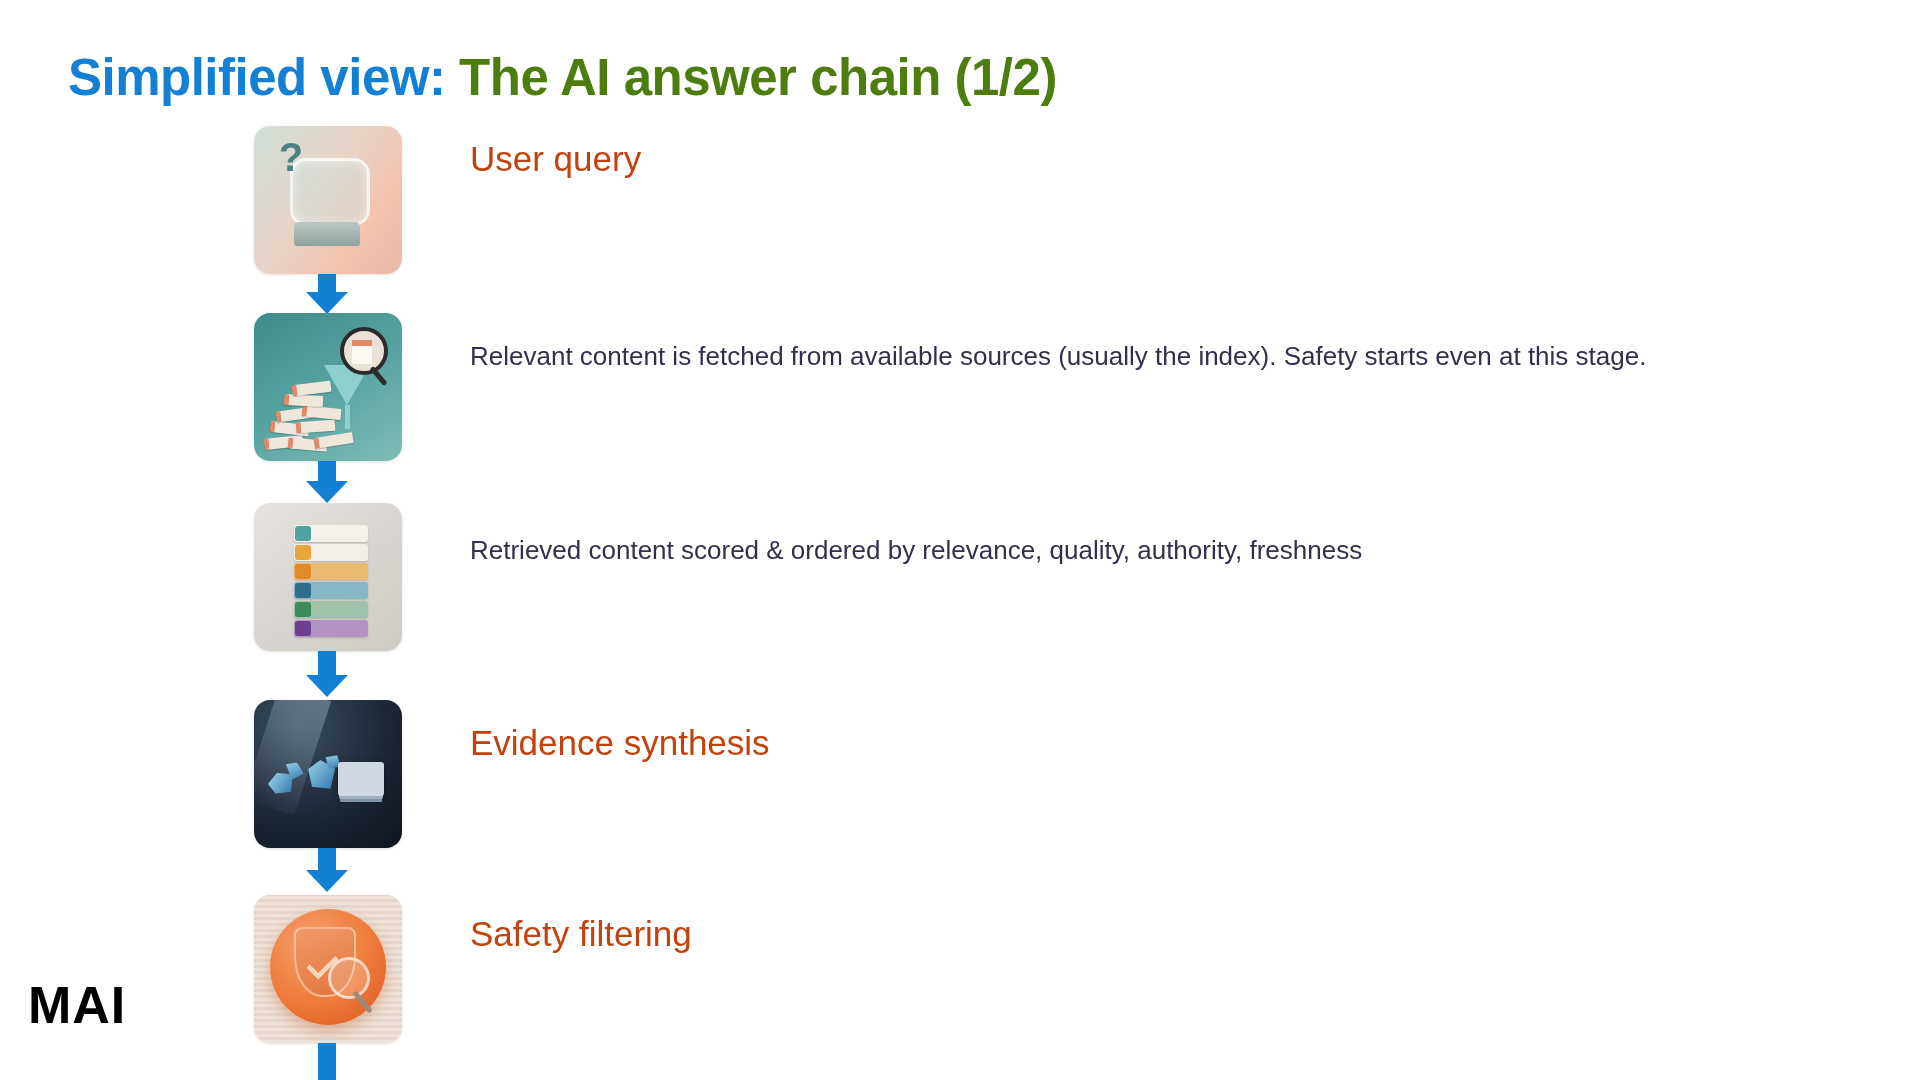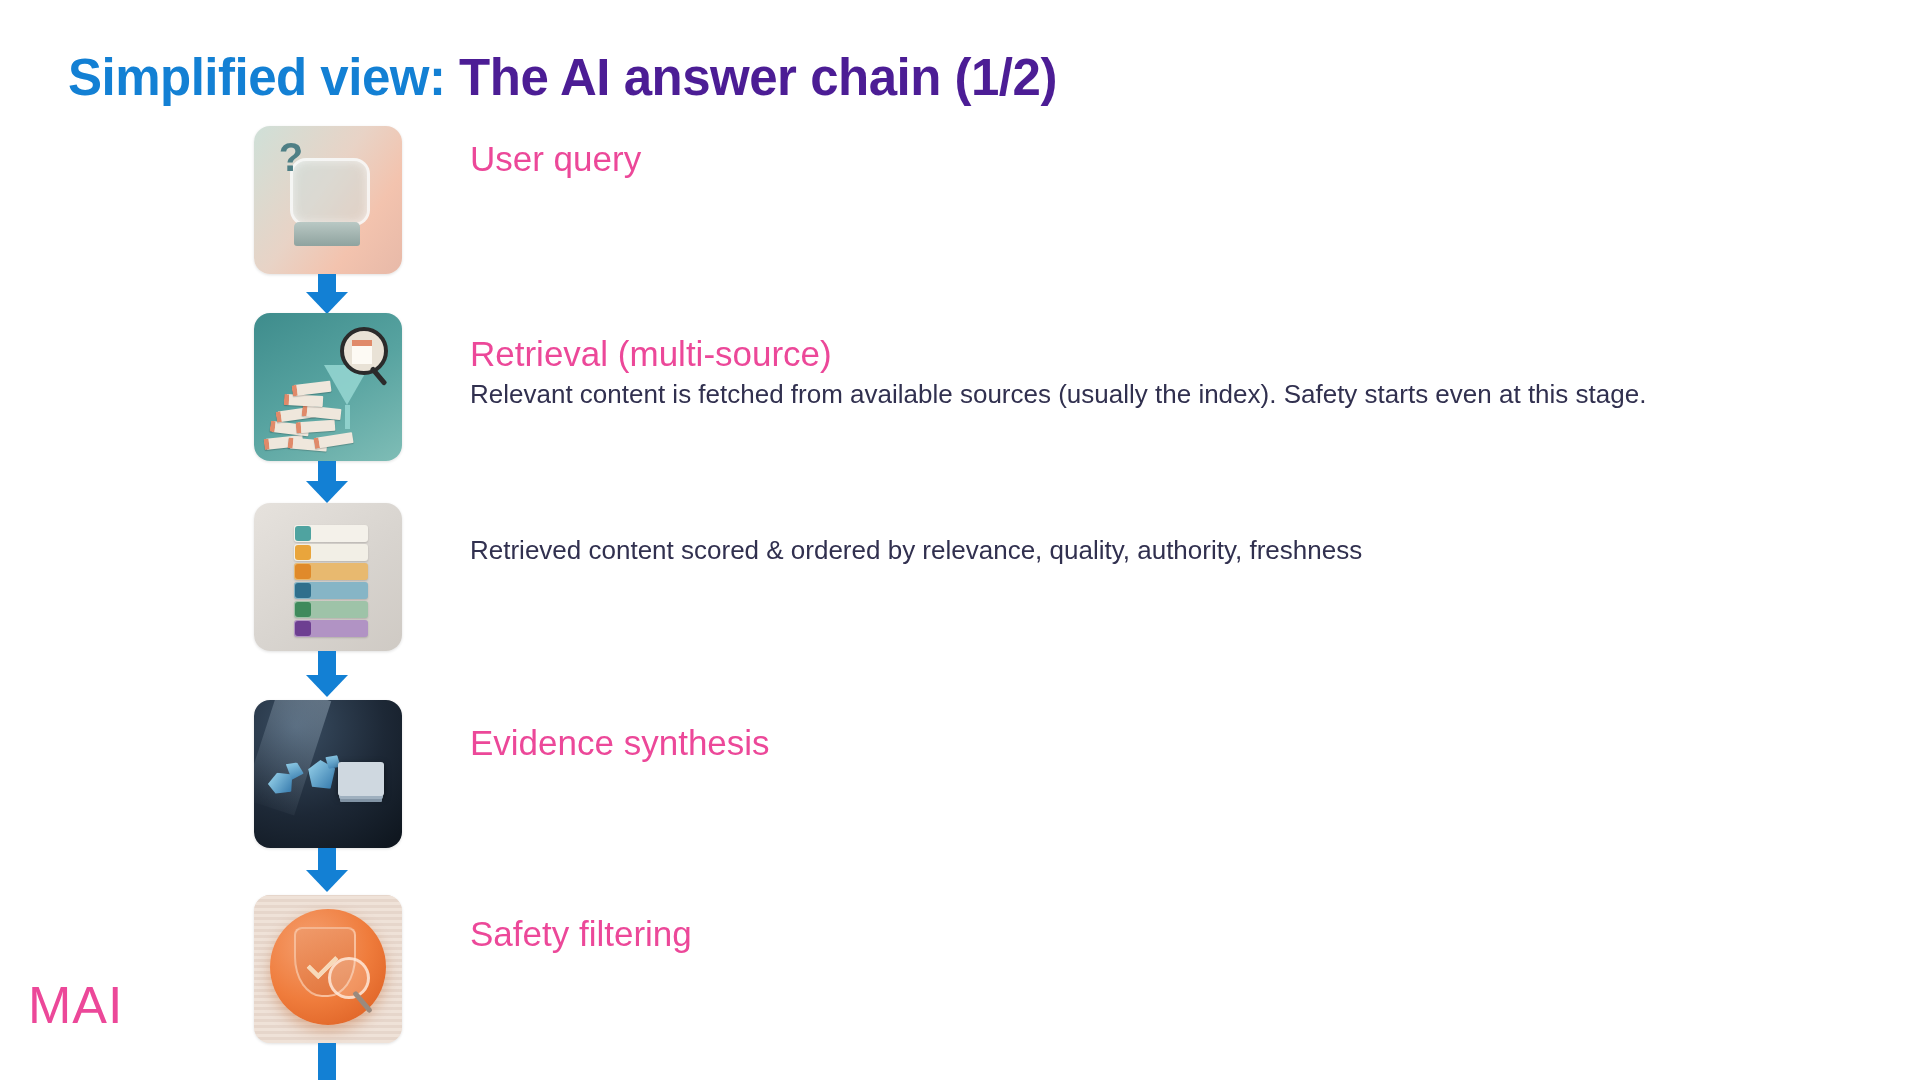--- a/index.html
+++ b/index.html
@@ -19,30 +19,30 @@
   #slide-title {
     position: absolute;
     left: 68px;
     top: 48px;
     font-size: 51px;
     font-weight: bold;
     letter-spacing: -0.5px;
     white-space: nowrap;
   }
   #slide-title .accent { color: #1380D4; }
-  #slide-title .plain  { color: #4c1d95; }
+  #slide-title .plain  { color: #4d7c0f; }
 
   
   #watermark {
     position: absolute;
     left: 28px;
     top: 975px;
     font-size: 52px;
-    font-weight: 400;
-    color: #ec4899;
+    font-weight: 700;
+    color: #000000;
     letter-spacing: 1px;
     font-family: "Liberation Sans", sans-serif;
   }
 
   
   #chain {
     position: absolute;
     left: 0;
     top: 126px;
     width: 1920px;
@@ -67,21 +67,21 @@
     position: relative;
     box-shadow: 0 1px 3px rgba(0,0,0,0.12);
   }
 
   .text-wrap {
     position: absolute;
     left: 470px;
     width: 1430px;
   }
   .step-title {
-    color: #ec4899;
+    color: #c2410c;
     font-size: 35px;
     font-weight: 400;
     line-height: 1.08;
     white-space: nowrap;
   }
   .step-desc {
     color: #31304F;
     font-size: 26px;
     font-weight: 400;
     line-height: 1.32;
@@ -277,21 +277,20 @@
           <div class="r-funnel"></div>
           <div class="r-funnel-stem"></div>
           <div class="r-glass">
             <div class="r-glass-doc"></div>
           </div>
           <div class="r-glass-h"></div>
         </div>
       </div>
     </div>
     <div class="text-wrap" style="top:22px;">
-      <div class="step-title">Retrieval (multi-source)</div>
       <div class="step-desc" style="width:1420px;">Relevant content is fetched from available sources (usually the index). Safety starts even at this stage.</div>
     </div>
   </div>
   <div class="arrow" style="top:335px;height:42px;">
     <div class="shaft" style="height:22px;"></div>
     <div class="head" style="top:20px;"></div>
   </div>
 
   <div class="step" style="top:377px;">
     <div class="thumb-wrap" style="top:0px;">

